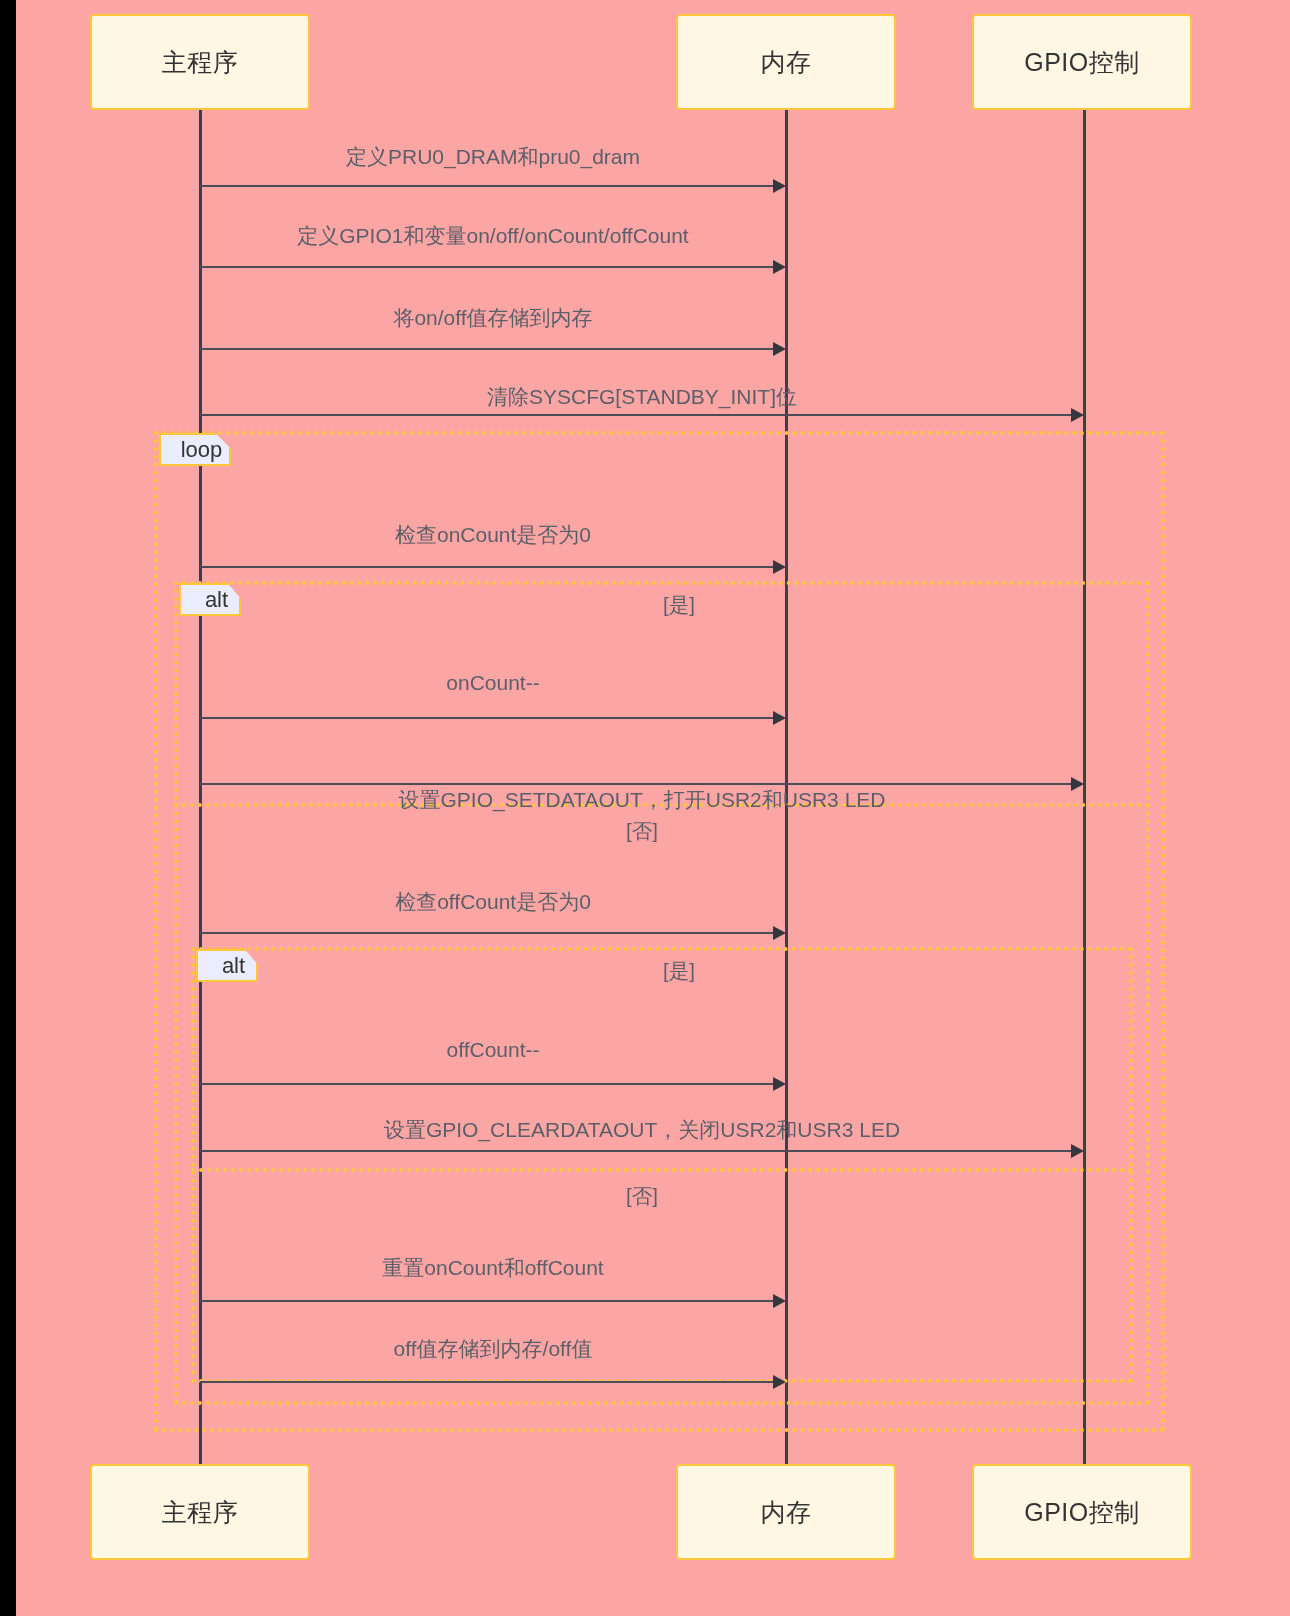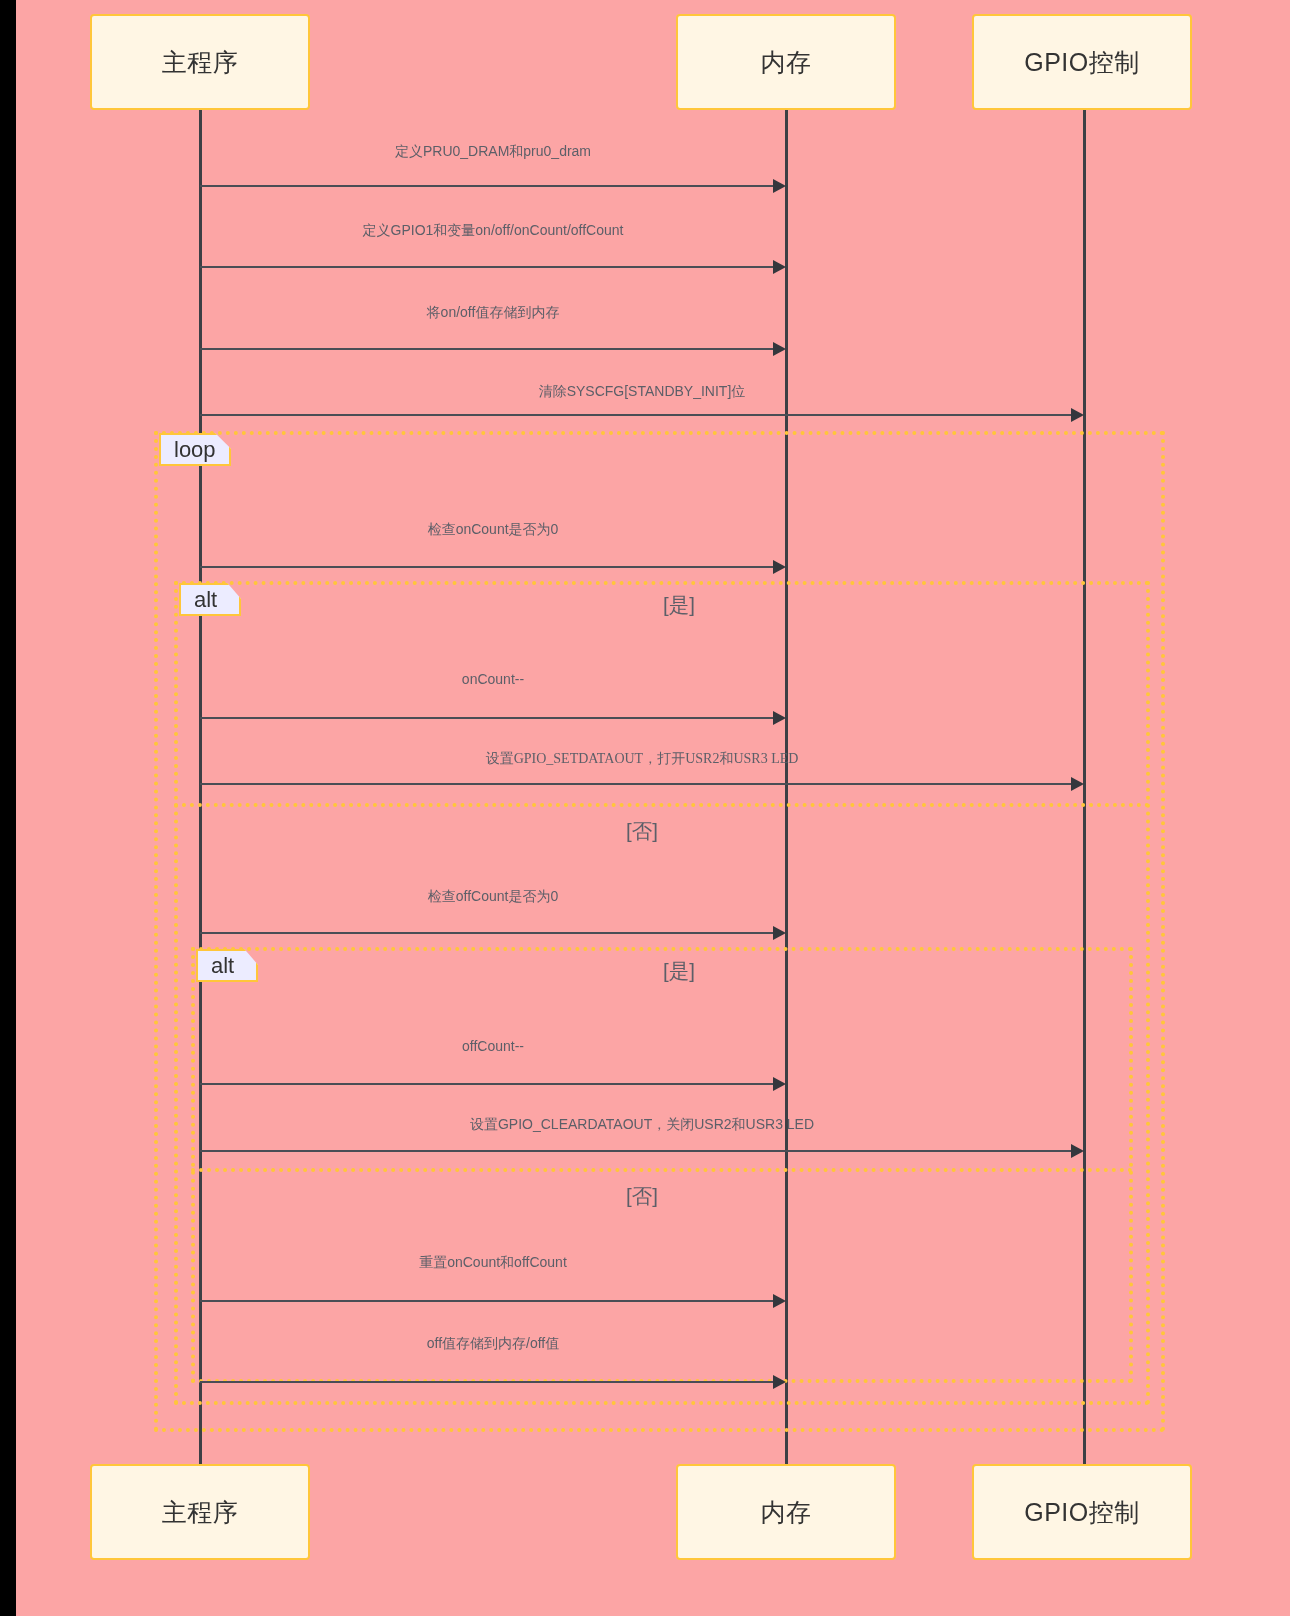--- a/index.html
+++ b/index.html
@@ -51,21 +51,21 @@
     position: absolute;
     width: 0;
     height: 0;
     border-top: 7px solid transparent;
     border-bottom: 7px solid transparent;
     border-left: 13px solid #34373d;
   }
   .msg-label {
     position: absolute;
     color: #5c5f68;
-    font-size: 14px;
+    font-size: 21px;
     white-space: nowrap;
     text-align: center;
   }
 
   
   .fragment {
     position: absolute;
     box-sizing: border-box;
     border: 4px dotted #FFC63A;
     background: transparent;
@@ -81,20 +81,21 @@
     position: absolute;
     box-sizing: border-box;
     background: #ECECFF;
     border: 2px solid #FFC63A;
     color: #333333;
     font-size: 22px;
     display: flex;
     align-items: center;
     padding-left: 13px;
     clip-path: polygon(0 0, 78% 0, 100% 48%, 100% 100%, 0 100%);
+    justify-content: center;
   }
   .fragment-cond {
     position: absolute;
     color: #5c5f68;
     font-size: 20.5px;
     white-space: nowrap;
     text-align: center;
   }
 </style>
 </head>
@@ -176,21 +177,21 @@
   </div>
   <div class="msg-line" style="left:184px; top:566px; width:574px;"></div>
   <div class="msg-head" style="left:757px; top:560px;"></div>
 
   <div class="msg-label" style="left:184px; top:671px; width:586px;">
     <span>onCount--</span>
   </div>
   <div class="msg-line" style="left:184px; top:717px; width:574px;"></div>
   <div class="msg-head" style="left:757px; top:711px;"></div>
 
-  <div class="msg-label" style="left:184px; top:750px; width:884px;font-family:Liberation Serif, serif;">
+  <div class="msg-label" style="left:184px; top:786px; width:884px;">
     <span>设置GPIO_SETDATAOUT，打开USR2和USR3 LED</span>
   </div>
   <div class="msg-line" style="left:184px; top:783px; width:872px;"></div>
   <div class="msg-head" style="left:1055px; top:777px;"></div>
 
   <div class="msg-label" style="left:184px; top:888px; width:586px;">
     <span>检查offCount是否为0</span>
   </div>
   <div class="msg-line" style="left:184px; top:932px; width:574px;"></div>
   <div class="msg-head" style="left:757px; top:926px;"></div>

